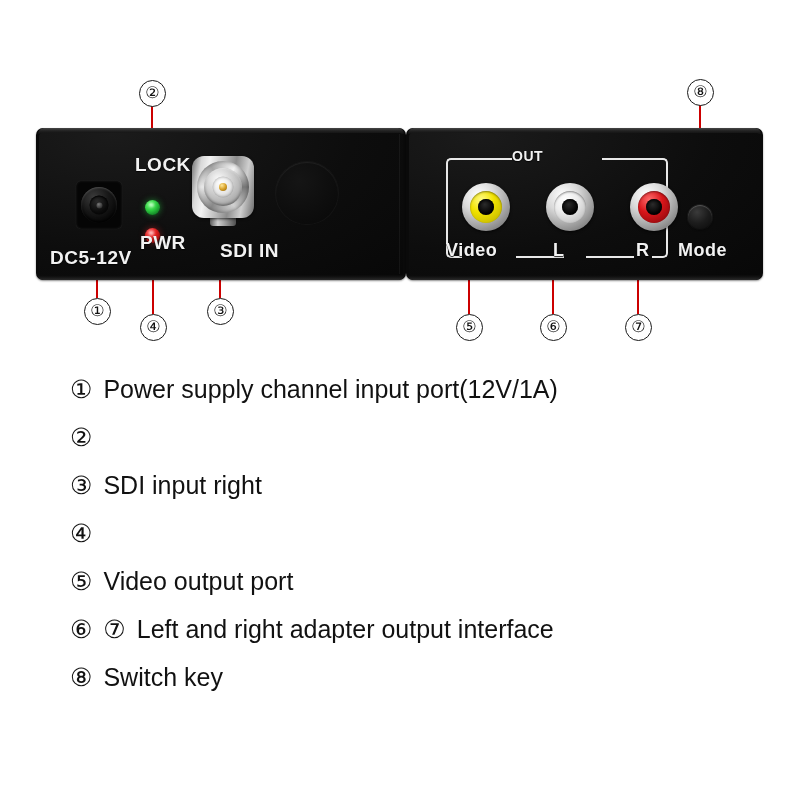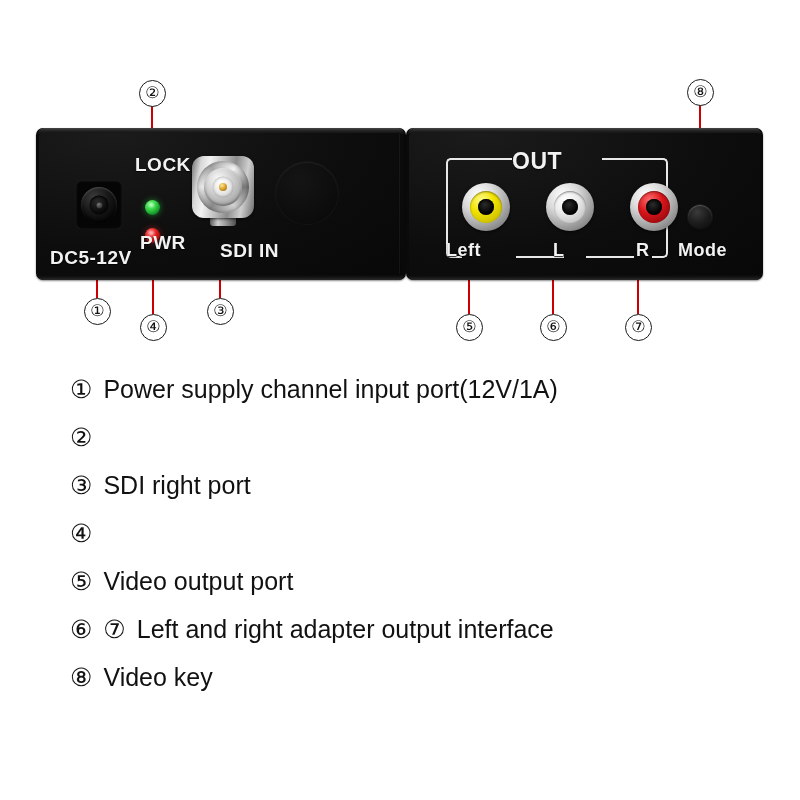--- a/index.html
+++ b/index.html
@@ -383,22 +383,22 @@
       <div class="rca-color" style="background:radial-gradient(circle at 36% 28%, #ffffff 0%, #ececec 40%, #b0b0b0 100%);"></div>
       <div class="rca-hole"></div>
     </div>
     <div class="rca" id="rca-right" style="left:224px; top:55px;">
       <div class="rca-color" style="background:radial-gradient(circle at 36% 28%, #ff6d6d 0%, #d8151a 42%, #7e0508 100%);"></div>
       <div class="rca-hole"></div>
     </div>
 
     <div id="mode-button" style="left:282px; top:77px;"></div>
 
-    <span class="silk" style="left:106px; top:20px; font-size:23px;text-align:right;">OUT</span>
-    <span class="silk" style="left:40px; top:112px; font-size:18px;">Left</span>
+    <span class="silk" style="left:106px; top:20px; font-size:14px;text-align:right;">OUT</span>
+    <span class="silk" style="left:40px; top:112px; font-size:18px;">Video</span>
     <span class="silk" style="left:147px; top:112px; font-size:18px;">L</span>
     <span class="silk" style="left:230px; top:112px; font-size:18px;">R</span>
     <span class="silk" style="left:272px; top:112px; font-size:18px;">Mode</span>
   </div>
 
   <div class="callout" style="left:139px; top:80px;">②</div>
   <div class="callout" style="left:687px; top:79px;">⑧</div>
   <div class="callout" style="left:84px;  top:298px;">①</div>
   <div class="callout" style="left:207px; top:298px;">③</div>
   <div class="callout" style="left:140px; top:314px;">④</div>
@@ -410,30 +410,30 @@
 <div id="legend">
   <div class="legend-row">
     <span class="legend-marks">①</span>
     <span class="legend-text">Power supply channel input port(12V/1A)</span>
   </div>
   <div class="legend-row">
     <span class="legend-marks">②</span>
   </div>
   <div class="legend-row">
     <span class="legend-marks">③</span>
-    <span class="legend-text">SDI right port</span>
+    <span class="legend-text">SDI input right</span>
   </div>
   <div class="legend-row">
     <span class="legend-marks">④</span>
   </div>
   <div class="legend-row">
     <span class="legend-marks">⑤</span>
     <span class="legend-text">Video output port</span>
   </div>
   <div class="legend-row">
     <span class="legend-marks">⑥ ⑦</span>
     <span class="legend-text">Left and right adapter output interface</span>
   </div>
   <div class="legend-row">
     <span class="legend-marks">⑧</span>
-    <span class="legend-text">Video key</span>
+    <span class="legend-text">Switch key</span>
   </div>
 </div>
 
 </body></html>

